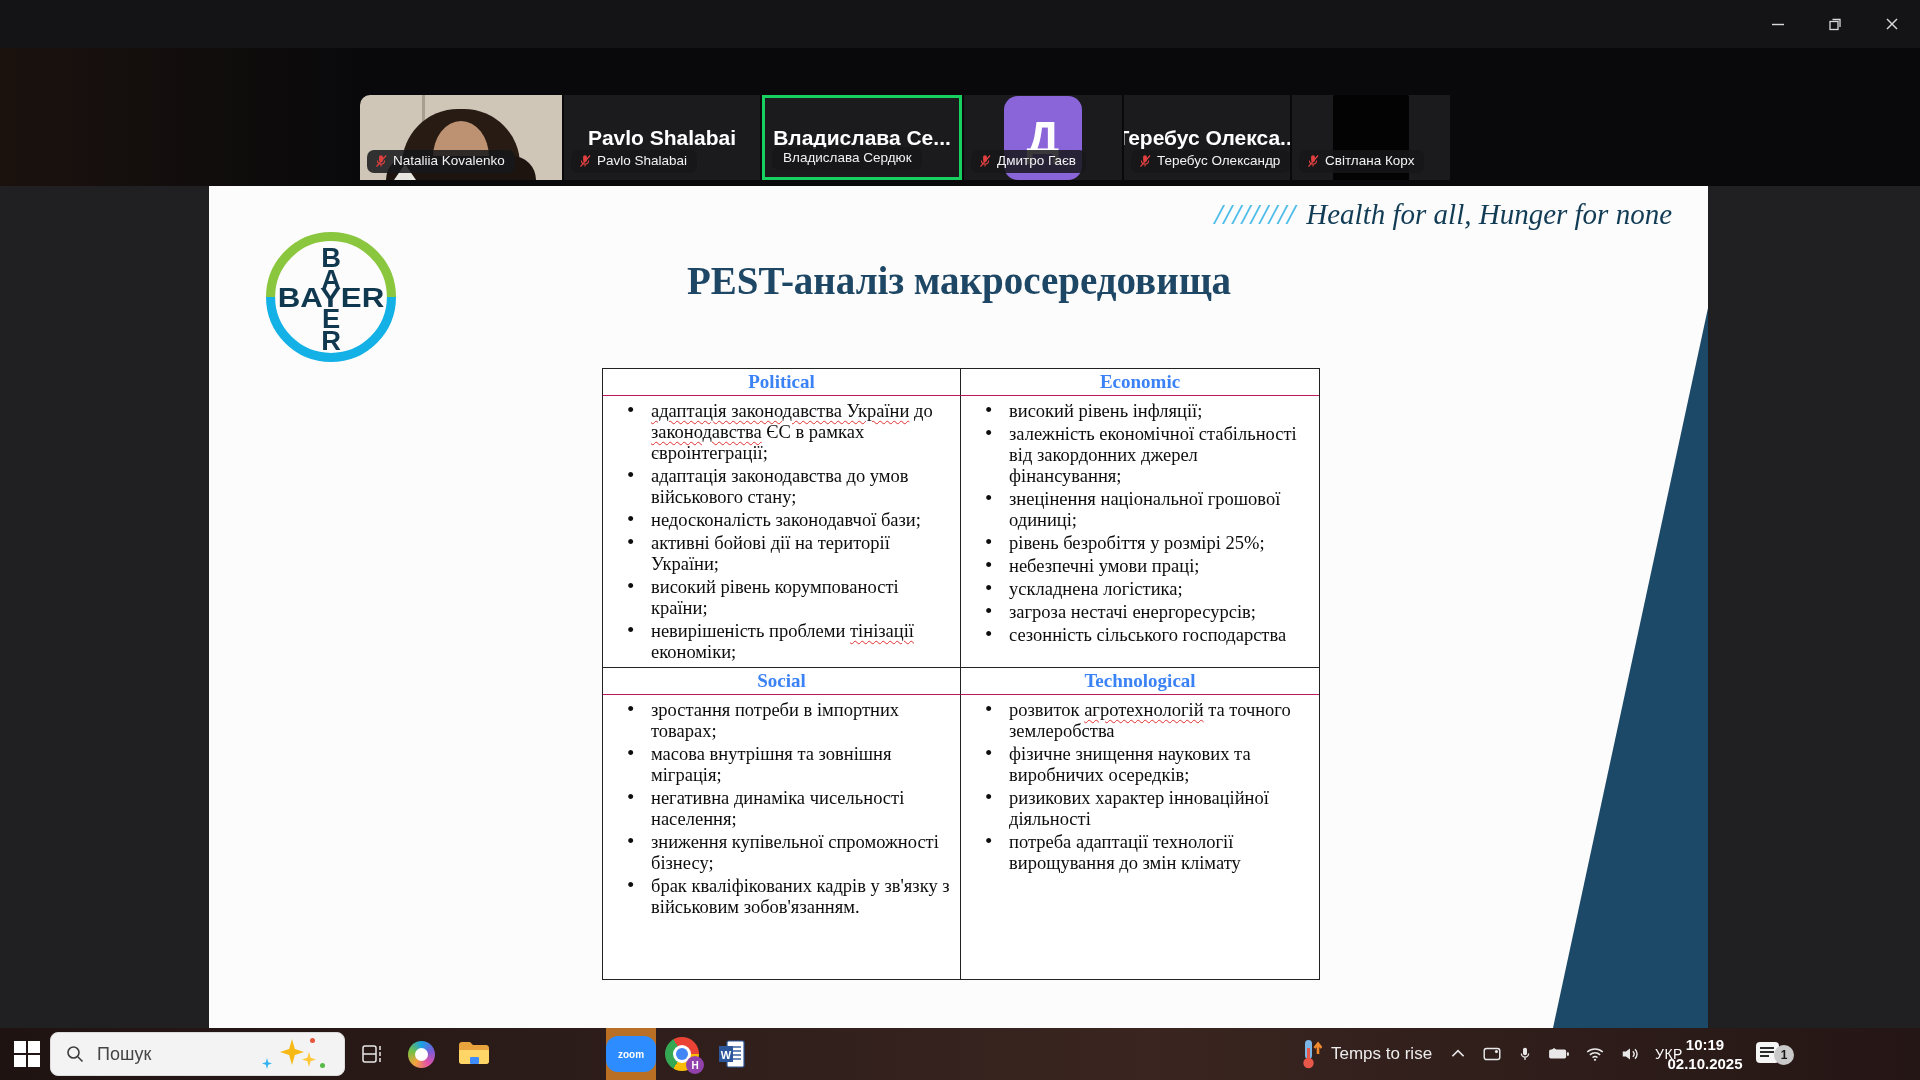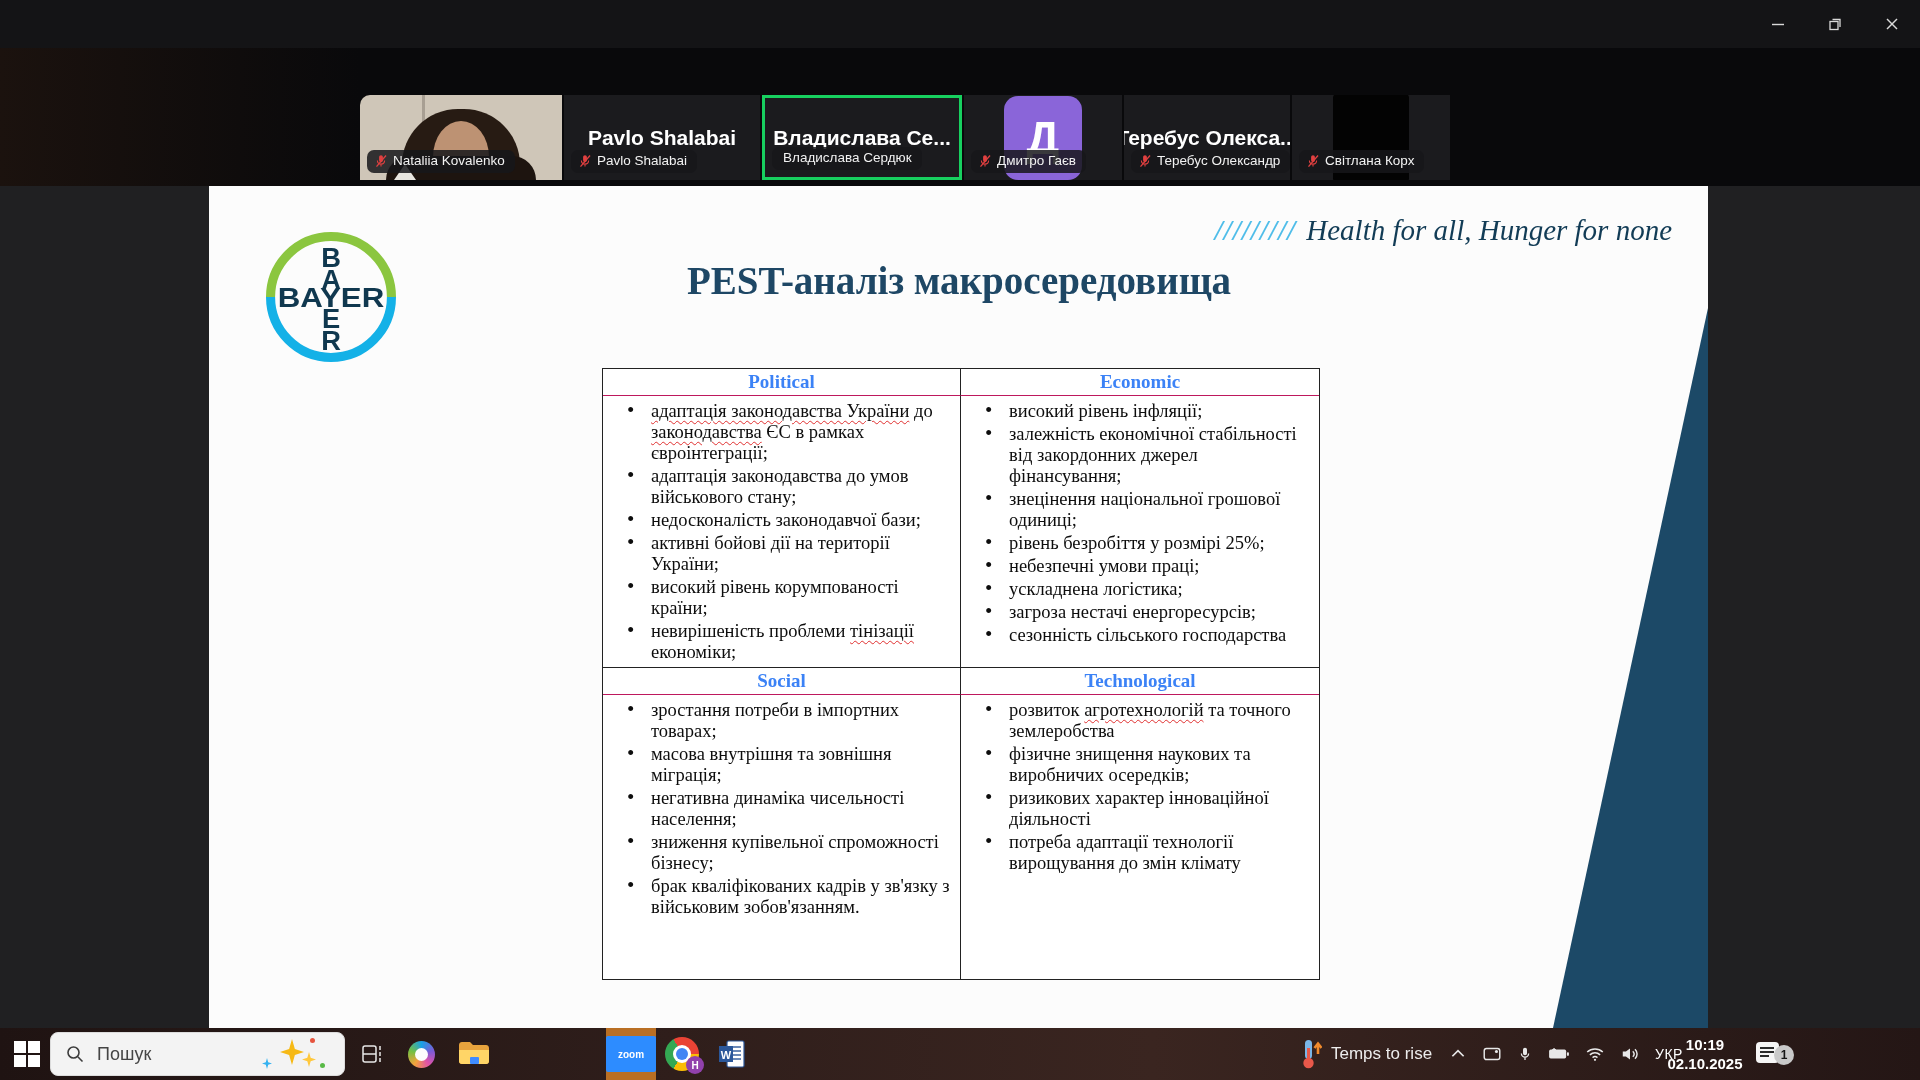--- a/index.html
+++ b/index.html
@@ -42,21 +42,21 @@
     width:56px;height:72px;border-radius:50% 50% 46% 46%;background:#bd9273;}
   .shoulders{position:absolute;left:50%;bottom:-26px;transform:translateX(-50%);
     width:150px;height:50px;border-radius:24px 24px 0 0;background:#1d140f;}
   .collar{position:absolute;left:34px;bottom:0;width:22px;height:16px;background:#e8e6e0;
     clip-path:polygon(0 100%,100% 100%,50% 0);}
 
   
   .main{position:absolute;left:0;top:186px;width:1920px;height:842px;background:#202022;}
   .slide{position:absolute;left:209px;top:0;width:1499px;height:842px;background:#fcfcfc;overflow:hidden;}
   .wedge{position:absolute;right:0;top:0;width:1499px;height:842px;pointer-events:none;}
-  .tagline{position:absolute;top:28px;right:36px;font-family:"Liberation Serif",serif;
+  .tagline{position:absolute;top:12px;right:36px;font-family:"Liberation Serif",serif;
     font-style:italic;font-size:29px;color:#123c56;text-align:center;}
   .tagline .slashes{color:#4fbde9;letter-spacing:1px;margin-right:10px;font-weight:bold;}
   .slidetitle{position:absolute;top:72px;left:250px;width:1000px;text-align:center;
     font-family:"Liberation Serif",serif;font-weight:bold;font-size:39px;color:#1e4765;}
   .logo{position:absolute;left:57px;top:46px;width:130px;height:130px;}
 
   
   .pest{position:absolute;left:393px;top:182px;width:716px;border:1px solid #222;
     display:grid;grid-template-columns:358px 1fr;background:#fff;}
   .qhead{height:26px;line-height:26px;text-align:center;font-family:"Liberation Serif",serif;
@@ -87,21 +87,21 @@
   .sparkles{position:absolute;right:14px;top:3px;width:76px;height:36px;}
   .star{position:absolute;clip-path:polygon(50% 0%,62% 38%,100% 50%,62% 62%,50% 100%,38% 62%,0% 50%,38% 38%);}
   .star.s1{left:26px;top:3px;width:24px;height:26px;background:#f6b915;}
   .star.s2{left:48px;top:16px;width:14px;height:15px;background:#ffc83d;}
   .star.s3{left:8px;top:22px;width:10px;height:11px;background:#35b2f0;}
   .dotr{position:absolute;left:56px;top:2px;width:5px;height:5px;border-radius:50%;background:#e6543e;}
   .dotg{position:absolute;left:66px;top:27px;width:5px;height:5px;border-radius:50%;background:#58b946;}
   .tbicon{position:absolute;top:0;height:52px;display:flex;align-items:center;justify-content:center;}
   .zoomtile{position:absolute;left:606px;top:0;width:50px;height:52px;background:#b96f24;
     display:flex;align-items:center;justify-content:center;}
-  .zoomapp{width:56px;height:36px;border-radius:2px;background:#2d8cff;display:flex;
+  .zoomapp{width:56px;height:36px;border-radius:12px;background:#2d8cff;display:flex;
     align-items:center;justify-content:center;color:#fff;font-size:10px;font-weight:bold;}
   .chrome{position:relative;width:34px;height:34px;border-radius:50%;
     background:conic-gradient(from 90deg,#fbbc05 0 120deg,#34a853 120deg 240deg,#ea4335 240deg 360deg);}
   .chrome::before{content:"";position:absolute;left:8px;top:8px;width:18px;height:18px;
     border-radius:50%;background:#fff;}
   .chrome::after{content:"";position:absolute;left:11px;top:11px;width:12px;height:12px;
     border-radius:50%;background:#4285f4;}
   .chrome-badge{position:absolute;right:-5px;bottom:-3px;width:18px;height:18px;border-radius:50%;
     background:#9141ac;color:#fff;font-size:10px;font-weight:bold;display:flex;
     align-items:center;justify-content:center;z-index:2;}

